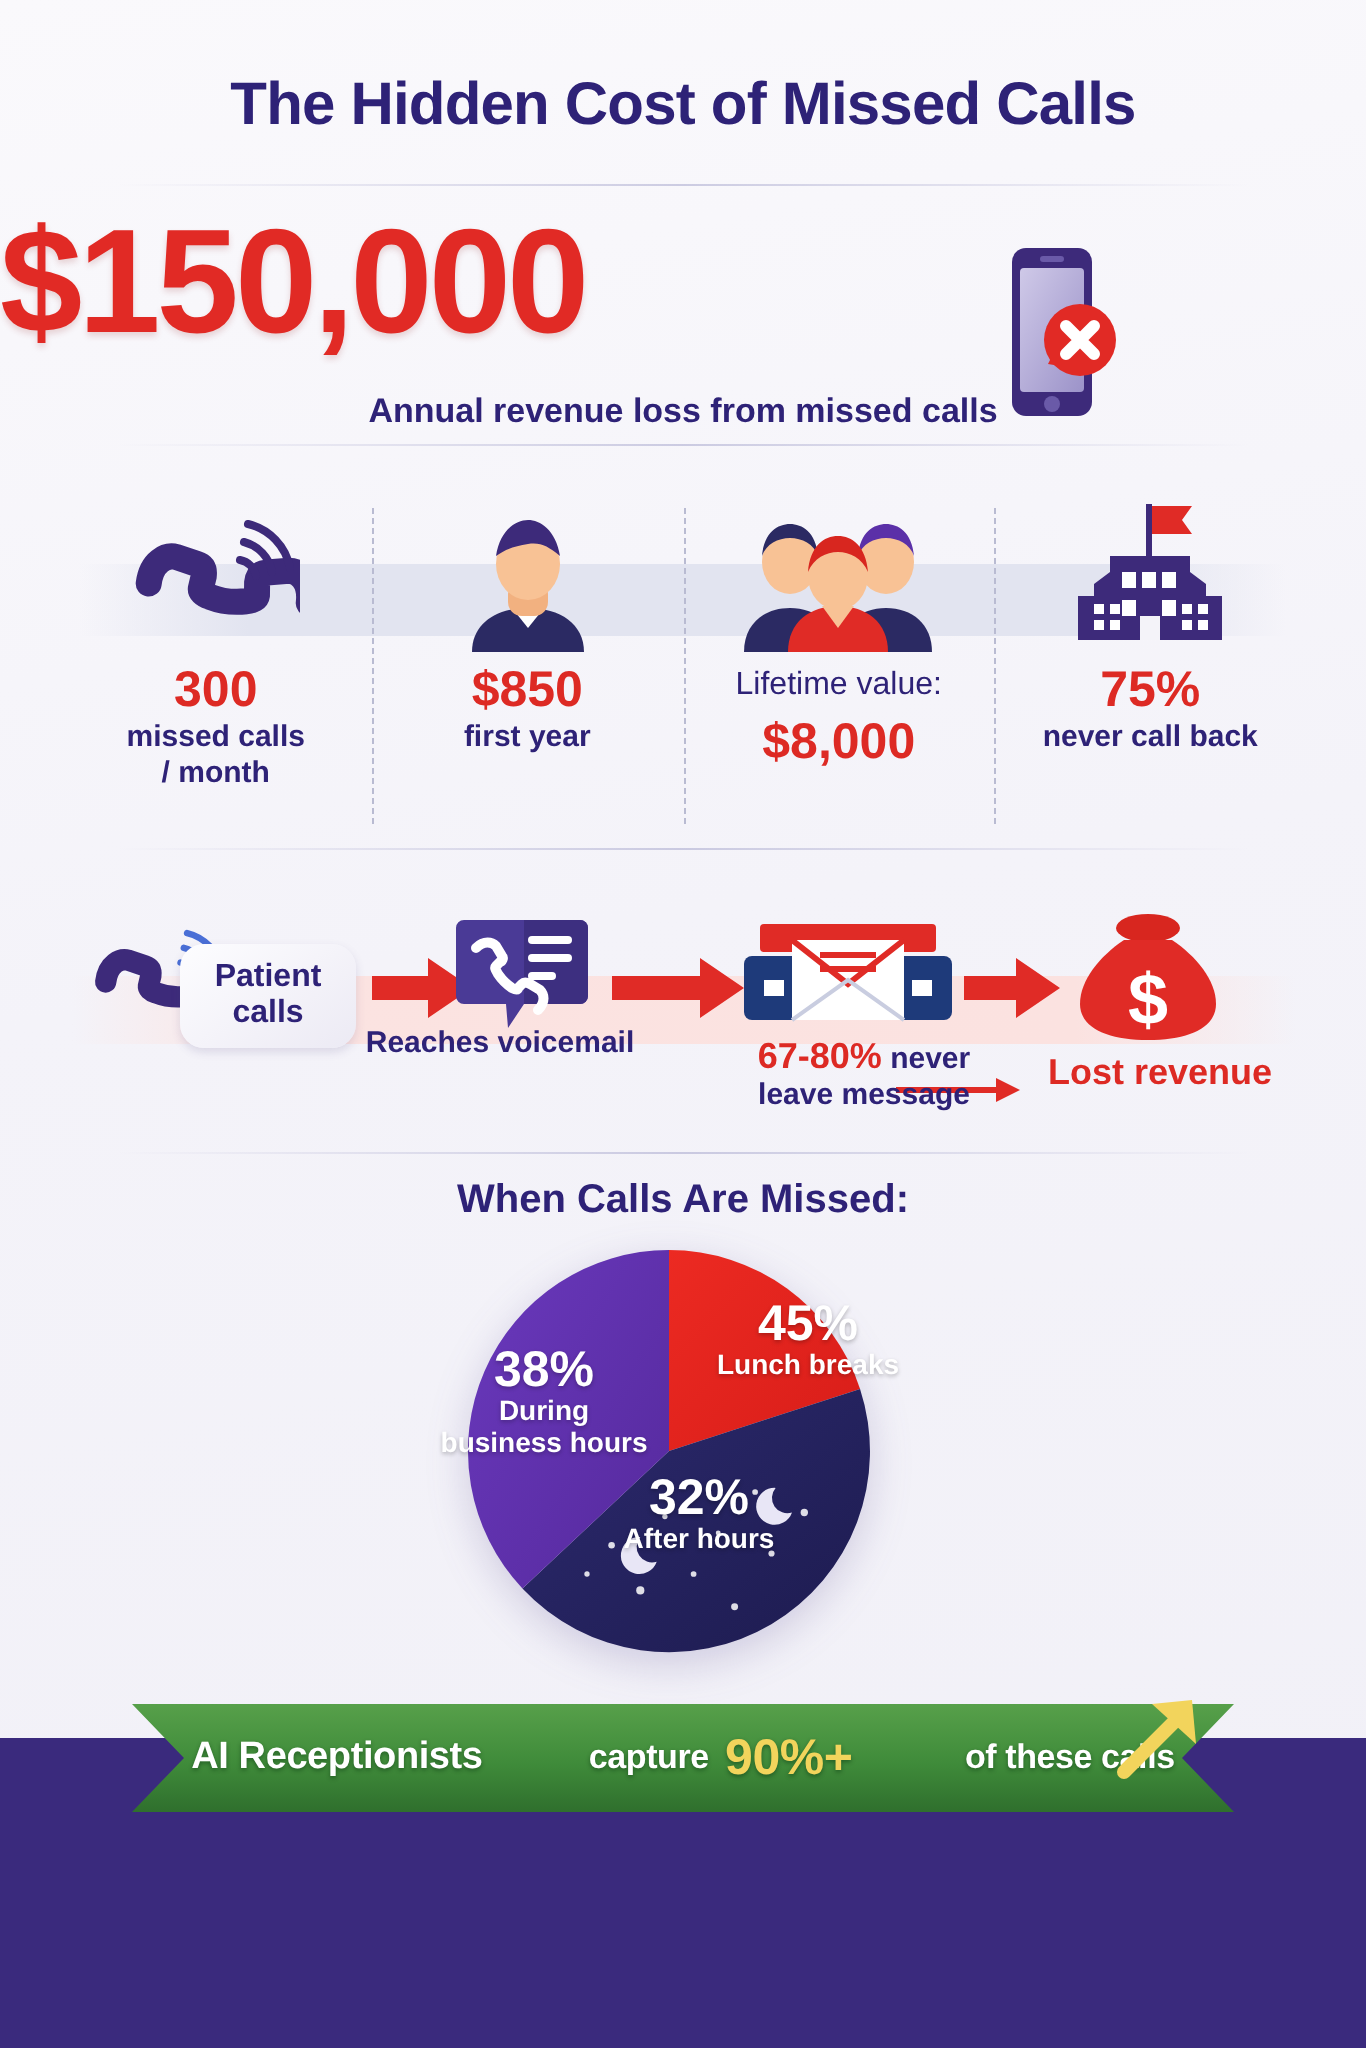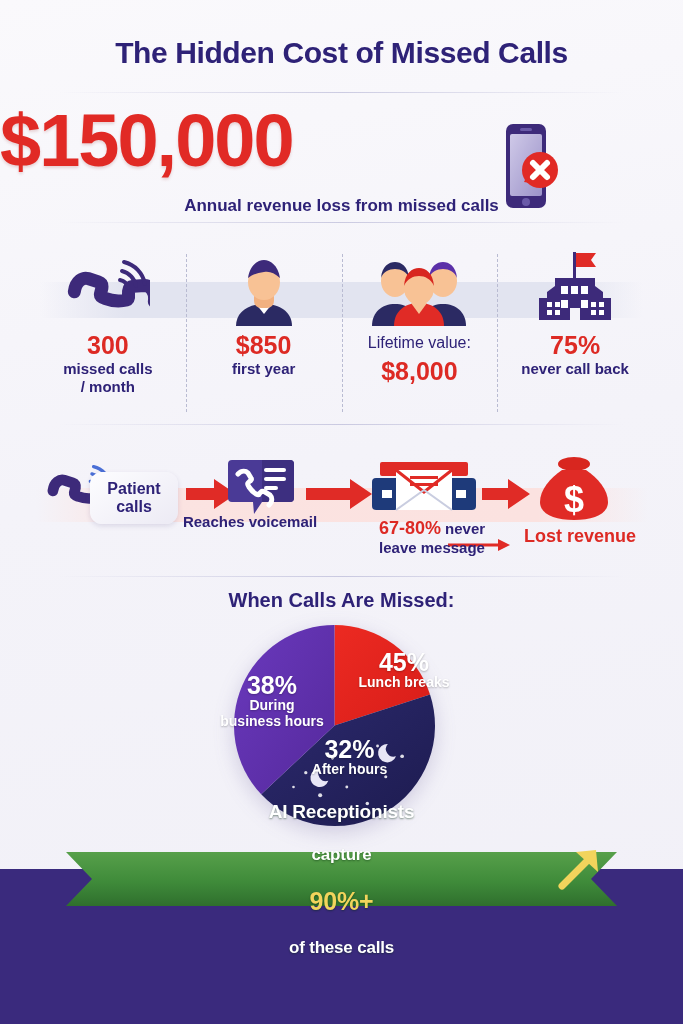--- a/index.html
+++ b/index.html
@@ -149,24 +149,23 @@
   .ribbon {
     position: absolute; top: 852px; left: 66px;
     width: 551px; height: 54px;
   }
   .ribbon-txt {
     position: absolute; top: 852px; left: 66px; width: 551px; height: 54px;
     display: flex; align-items: center; justify-content: center;
     font-size: 19px; font-weight: bold; color: #ffffff;
     text-shadow: 0 1px 2px rgba(0,40,10,.45);
     letter-spacing: -0.2px;
-    flex-direction: column;
   }
   .ribbon-txt .hl { color: #f2d45c; font-size: 25px; margin: 0 3px; }
-  .ribbon-txt .sm { font-weight: bold; font-size: 17px; }
+  .ribbon-txt .sm { font-weight: bold; font-size: 17px; margin-left: 48px; }
   .ribbon-arrow { position: absolute; top: 846px; left: 556px; width: 46px; height: 46px; }
 </style>
 </head>
 <body>
 
 <div class="page">
 
   <div class="title">The Hidden Cost of Missed Calls</div>
   <div class="rule rule-top"></div>
 

